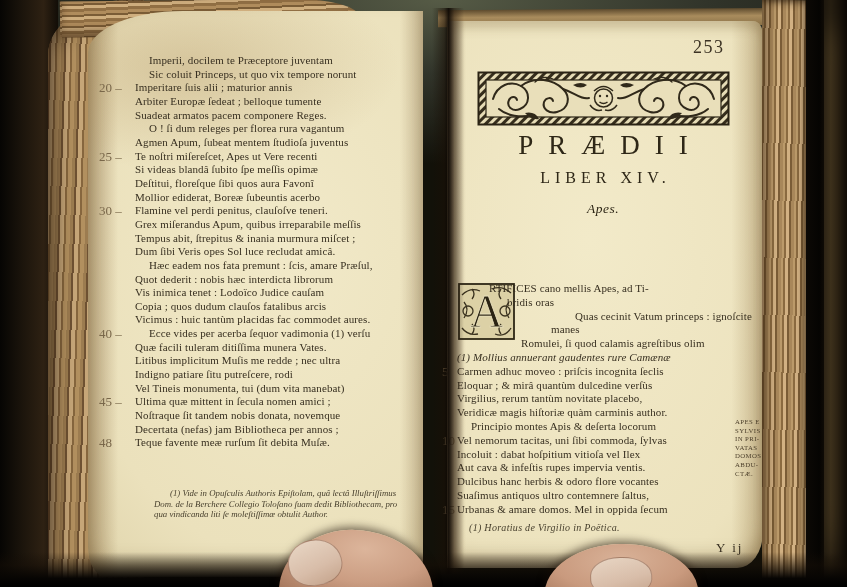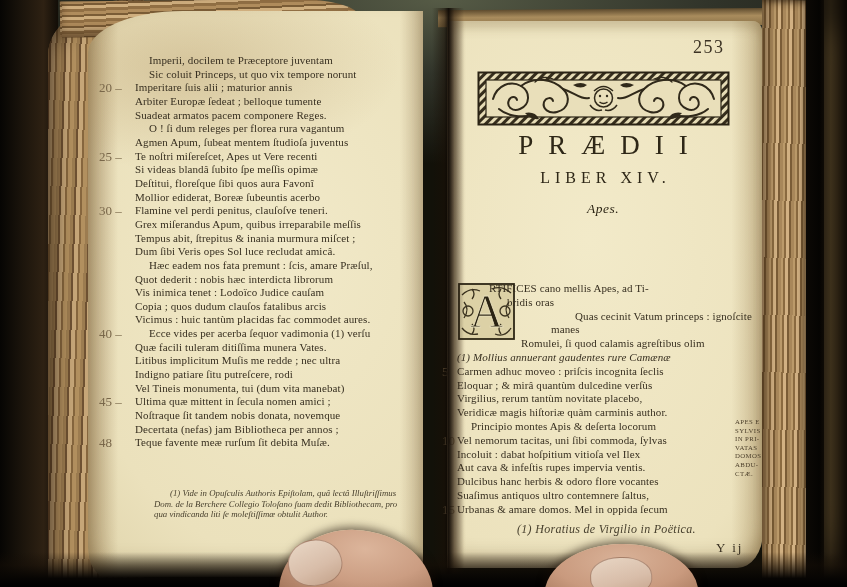--- a/index.html
+++ b/index.html
@@ -66,21 +66,21 @@
   .ornament{position:absolute;left:30px;top:50px;width:253px;height:55px;}
   .title-block{position:absolute;left:6px;top:108px;width:300px;text-align:center;color:#2e2717;}
   .t1{font-size:27px;letter-spacing:15px;padding-left:15px;line-height:32px;}
   .t2{font-size:38px;letter-spacing:11px;padding-left:11px;line-height:44px;margin-top:2px;}
   .t3{font-size:16px;letter-spacing:5px;padding-left:5px;line-height:22px;margin-top:6px;}
   .t4{font-size:13.5px;font-style:italic;margin-top:12px;letter-spacing:.5px;}
   .dropcap{position:absolute;left:11px;top:262px;width:57px;height:57px;}
   .margin-note{position:absolute;left:288px;top:397px;width:30px;
     font-size:6.8px;line-height:8.6px;letter-spacing:.4px;color:#4c3f2b;font-variant:small-caps;
     font-family:"Liberation Serif","DejaVu Serif",serif;}
-  .rp-footnote{position:absolute;left:22px;top:501px;font-style:italic;font-size:12px;color:#48402e;letter-spacing:.3px;margin-left:48px;}
+  .rp-footnote{position:absolute;left:22px;top:501px;font-style:italic;font-size:10px;color:#48402e;letter-spacing:.3px;}
   .rp-signature{position:absolute;left:269px;top:519px;font-size:13px;letter-spacing:2px;color:#372f20;}
   
   .finger{position:absolute;box-shadow:0 -3px 9px rgba(25,12,6,.55);}
   .finger-left{left:280px;top:530px;width:154px;height:62px;transform:rotate(2deg);
     border-radius:48% 52% 8px 10px / 100% 100% 0 0;
     background:radial-gradient(90% 120% at 55% 30%, #dcb59b 0%, #cb9d82 45%, #ab7d62 78%, #8a5f47 100%);}
   .finger-right{left:544px;top:544px;width:154px;height:50px;transform:rotate(-1deg);
     border-radius:50% 50% 8px 8px / 100% 100% 0 0;
     background:radial-gradient(90% 130% at 50% 32%, #d9b298 0%, #c99a7e 48%, #a87a5e 80%, #875c44 100%);}
   .nail{position:absolute;background:linear-gradient(165deg,#e8d6c4 0%,#d8bda9 60%,#c5a48c 100%);

